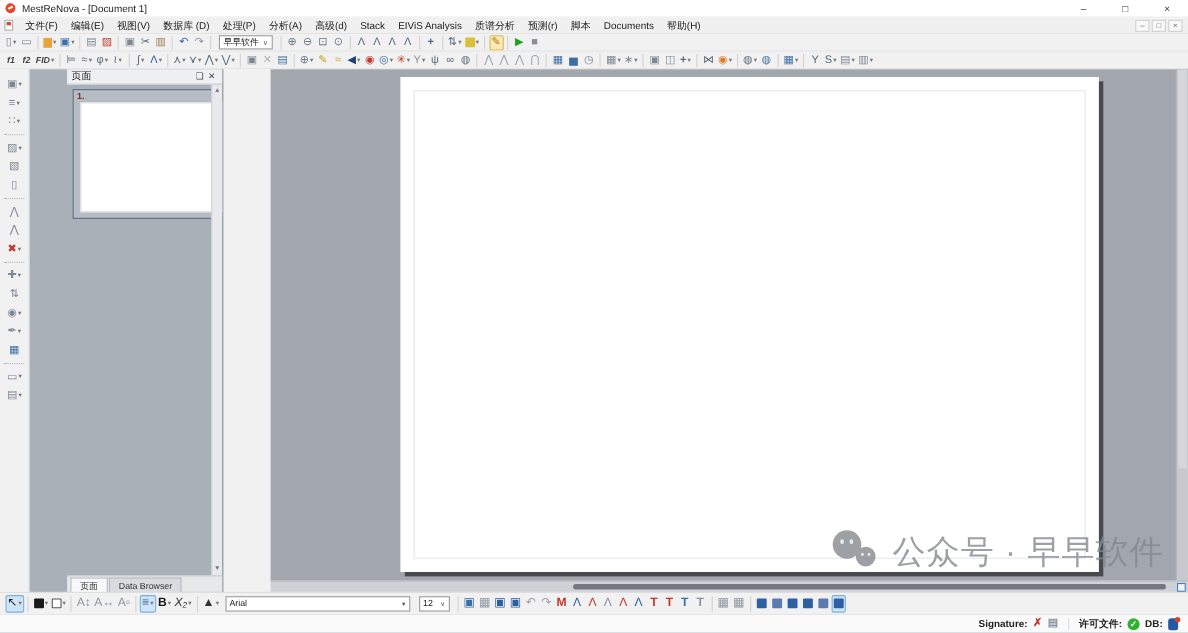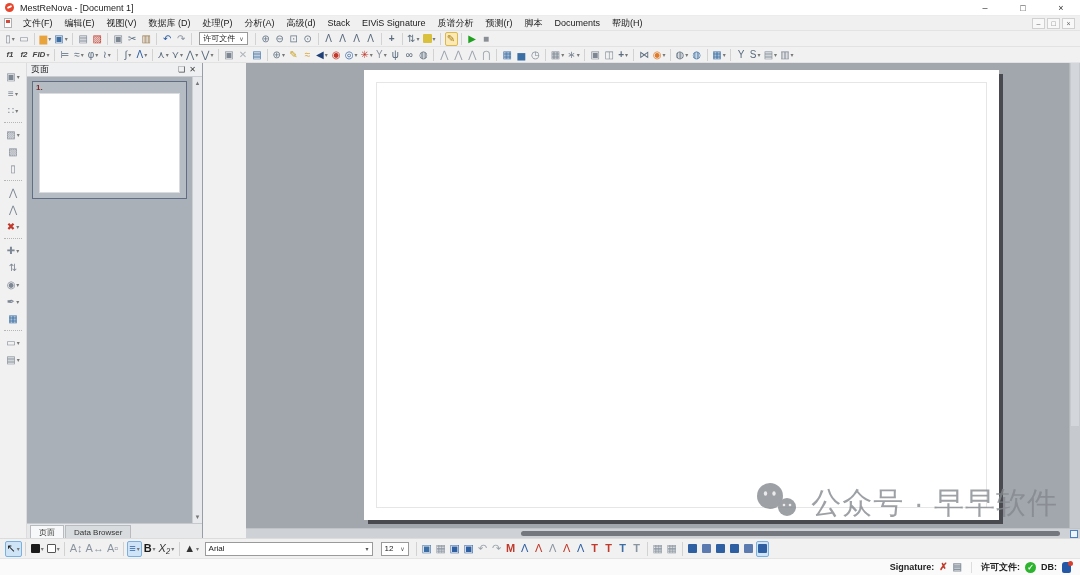--- a/index.html
+++ b/index.html
@@ -39,21 +39,21 @@
   .tsep{width:1px;height:12px;background:#d2d2d2;margin:0 3px;display:inline-block;flex:none;}
   .combo{height:13px;background:#fff;border:1px solid #9a9a9a;font-size:8px;color:#222;display:inline-flex;align-items:center;padding:0 3px;margin:0 4px;flex:none;}
   .combo .arrow{font-size:6px;color:#555;margin-left:4px;}
 
   
   .main{display:flex;height:475px;background:#f1f1f1;}
   .left-toolbar{width:27px;background:#f1f1f1;display:flex;flex-direction:column;align-items:center;padding-top:5px;border-right:1px solid #dcdcdc;overflow:hidden;flex:none;}
   .left-toolbar .tbtn{margin:1.5px 0;}
   .left-toolbar .tsep{width:18px;height:1px;background:transparent;border-top:1px dotted #b5b5b5;margin:3px 0;}
 
-  .panel-col{width:176px;display:flex;flex-direction:column;background:#aab0b8;border-right:1px solid #989ea6;flex:none;}
+  .panel-col{width:176px;display:flex;flex-direction:column;background:#aab0b8;border-right:1px solid #989ea6;flex:none;padding-left:34px;}
   .panel-header{height:14px;background:#eef0f2;display:flex;align-items:center;font-size:9px;color:#222;padding:0 4px;border-bottom:1px solid #c9cdd2;flex:none;}
   .panel-title{flex:1;}
   .panel-hicon{font-size:8px;color:#444;width:11px;text-align:center;line-height:1;}
   .panel-body{flex:1;position:relative;overflow:hidden;}
   .thumb{position:absolute;left:5px;top:4px;width:155px;height:118px;border:1px solid #5f6e85;background:#b6bcc4;}
   .thumb-label{position:absolute;top:1px;left:3px;font-size:8px;font-weight:bold;color:#7b2c2c;}
   .thumb-page{position:absolute;left:6px;right:6px;top:11px;bottom:5px;background:#fff;border:1px solid #d9dbdf;}
   .panel-scroll{position:absolute;right:0;top:0;bottom:0;width:10px;background:#e7e9ec;border-left:1px solid #ccd0d5;}
   .ps-arrow{position:absolute;left:0;width:100%;text-align:center;font-size:6px;color:#777;line-height:1;}
   .ps-up{top:3px;} .ps-down{bottom:3px;}
@@ -113,21 +113,21 @@
 <div class="menubar">
   <span class="menu-doc-icon"></span>
   <span class="menu-item">文件(F)</span>
   <span class="menu-item">编辑(E)</span>
   <span class="menu-item">视图(V)</span>
   <span class="menu-item">数据库 (D)</span>
   <span class="menu-item">处理(P)</span>
   <span class="menu-item">分析(A)</span>
   <span class="menu-item">高级(d)</span>
   <span class="menu-item">Stack</span>
-  <span class="menu-item">EIViS Signature</span>
+  <span class="menu-item">EIViS Analysis</span>
   <span class="menu-item">质谱分析</span>
   <span class="menu-item">预测(r)</span>
   <span class="menu-item">脚本</span>
   <span class="menu-item">Documents</span>
   <span class="menu-item">帮助(H)</span>
   <span class="mdi-controls">
       <span class="mdi-btn">
         <span class="glyph" style="color: rgb(102, 102, 102);">–</span>
       </span>
       <span class="mdi-btn">
@@ -161,21 +161,21 @@
         <span class="glyph" style="color: rgb(90, 107, 125);">✂</span>
       </span><span class="tbtn">
         <span class="glyph" style="color: rgb(154, 123, 79);">▥</span>
       </span><span class="tsep"></span><span class="tbtn">
         <span class="glyph" style="color: rgb(46, 95, 163);">↶</span>
       </span><span class="tbtn">
         <span class="glyph" style="color: rgb(138, 148, 160);">↷</span>
       </span></span>
   <span class="tsep"></span>
   <span class="combo">
-    <span>许可文件</span>
+    <span>早早软件</span>
     <span class="arrow">∨</span>
   </span>
   <span class="tsep"></span>
   <span style="display:contents"><span class="tbtn">
         <span class="glyph" style="color: rgb(106, 122, 138);">⊕</span>
       </span><span class="tbtn">
         <span class="glyph" style="color: rgb(106, 122, 138);">⊖</span>
       </span><span class="tbtn">
         <span class="glyph" style="color: rgb(106, 122, 138);">⊡</span>
       </span><span class="tbtn">

